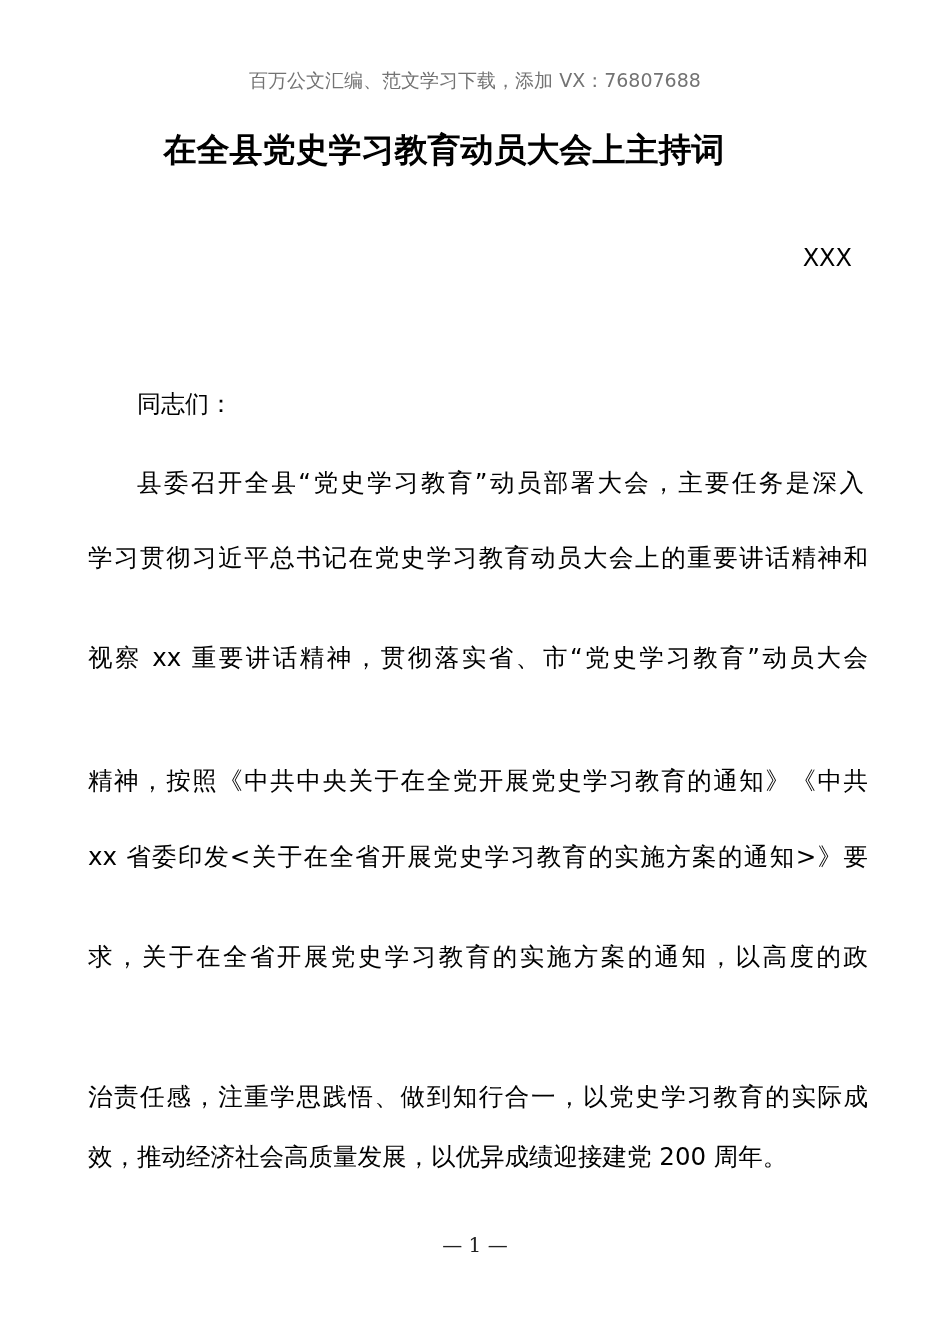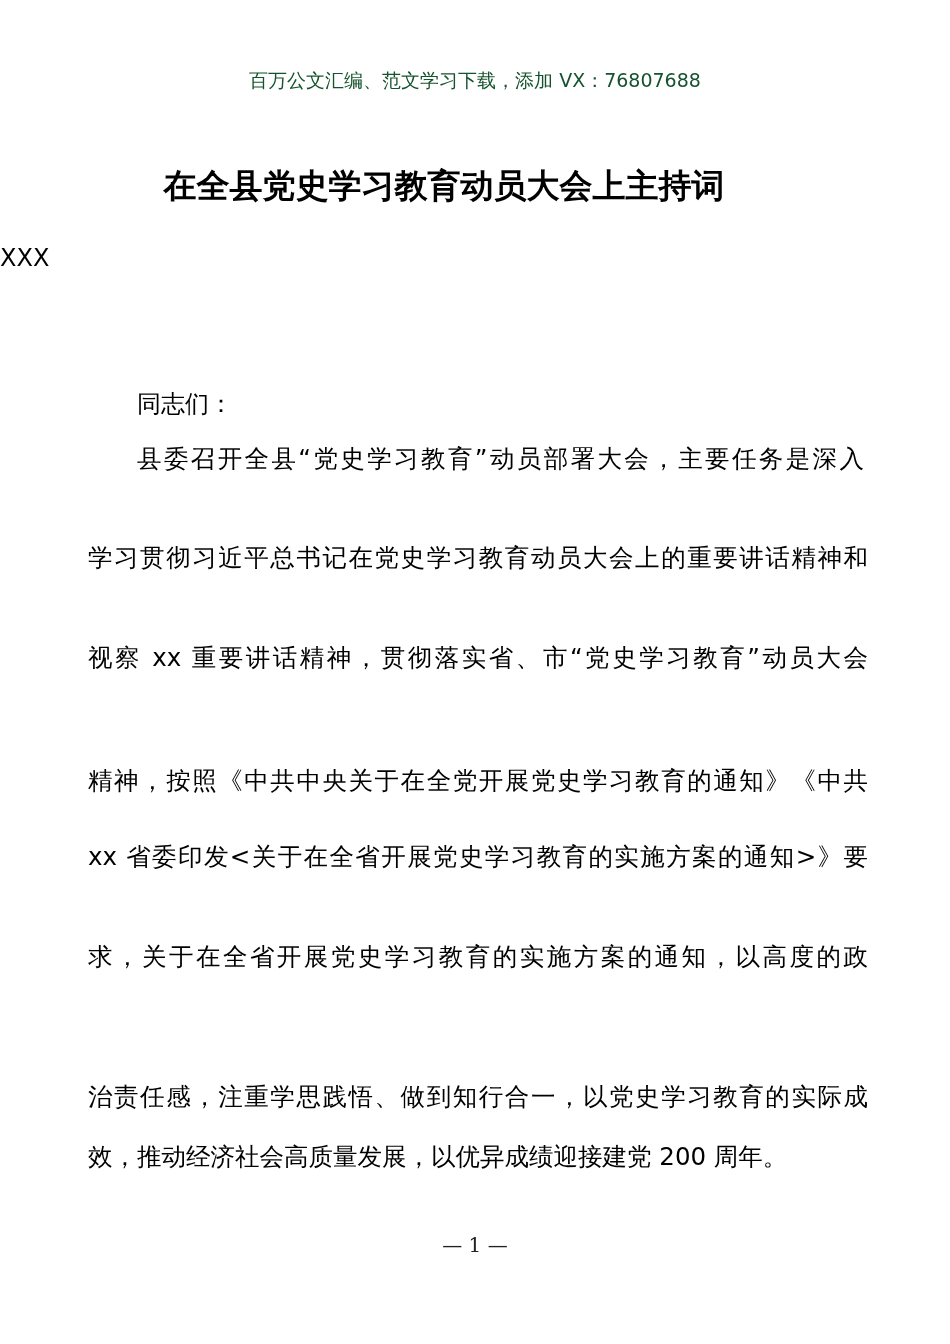--- a/index.html
+++ b/index.html
@@ -1,26 +1,26 @@
 <!DOCTYPE html>
 <html><head>
   <meta charset="utf-8">
   <style>
     html, body { margin: 0; padding: 0; background: #ffffff; }
     body { width: 950px; height: 1344px; position: relative; overflow: hidden;
       font-family: "DejaVu Sans", "Liberation Sans", sans-serif; color: #000; }
     .header-note { position: absolute; top: 68px; left: 0; width: 950px; text-align: center;
-      font-size: 19px; color: #14532d; letter-spacing: 0px; }
+      font-size: 19px; color: #737373; letter-spacing: 0px; }
     .title { position: absolute; top: 128px; left: 0; width: 888px; text-align: center;
-      font-size: 33px; font-weight: bold; letter-spacing: 0px; margin-top: 36px; }
-    .author { position: absolute; top: 244px; left: 0; width: 806px; text-align: left;
-      font-size: 24px; }
+      font-size: 33px; font-weight: bold; letter-spacing: 0px; }
+    .author { position: absolute; top: 244px; left: 0; width: 806px; text-align: right;
+      font-size: 24px; padding-left: 46px; }
     .line { position: absolute; left: 88px; width: 780px; font-size: 24.5px; white-space: nowrap;
       letter-spacing: 0px; text-align: justify; text-align-last: justify; }
-    .line.first { left: 137px; width: 727px; }
+    .line.first { left: 137px; width: 727px; margin-top: 24px; }
     .line.last { text-align-last: left; }
     .salutation { position: absolute; top: 342px; left: 137px; font-size: 24px; margin-top: 46px; }
     .footer { position: absolute; top: 1233px; left: 0; width: 950px; text-align: center;
       font-family: "DejaVu Serif", "Liberation Serif", serif; font-size: 20px; color: #222; }
   </style>
 </head>
 <body>
 
 <div class="header-note">百万公文汇编、范文学习下载，添加 VX：76807688</div>
 <div class="title">在全县党史学习教育动员大会上主持词</div>

